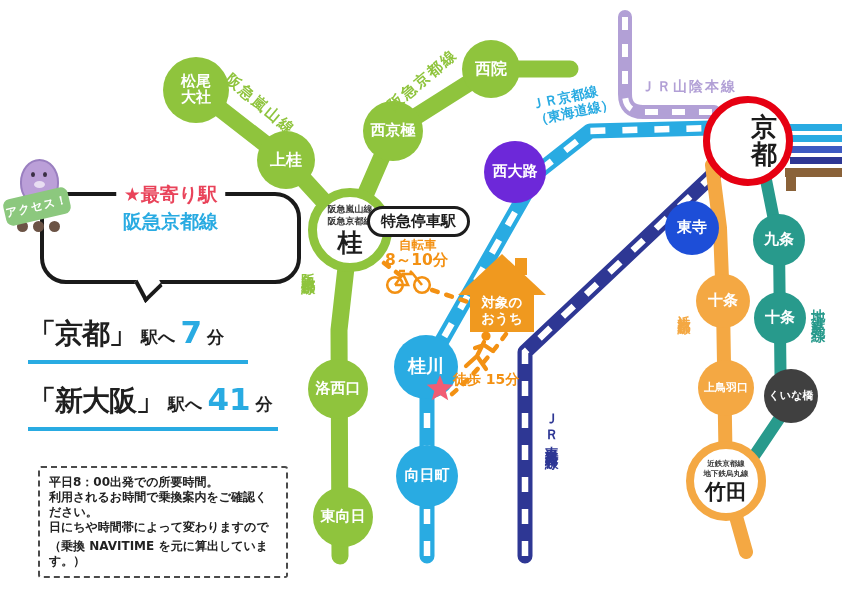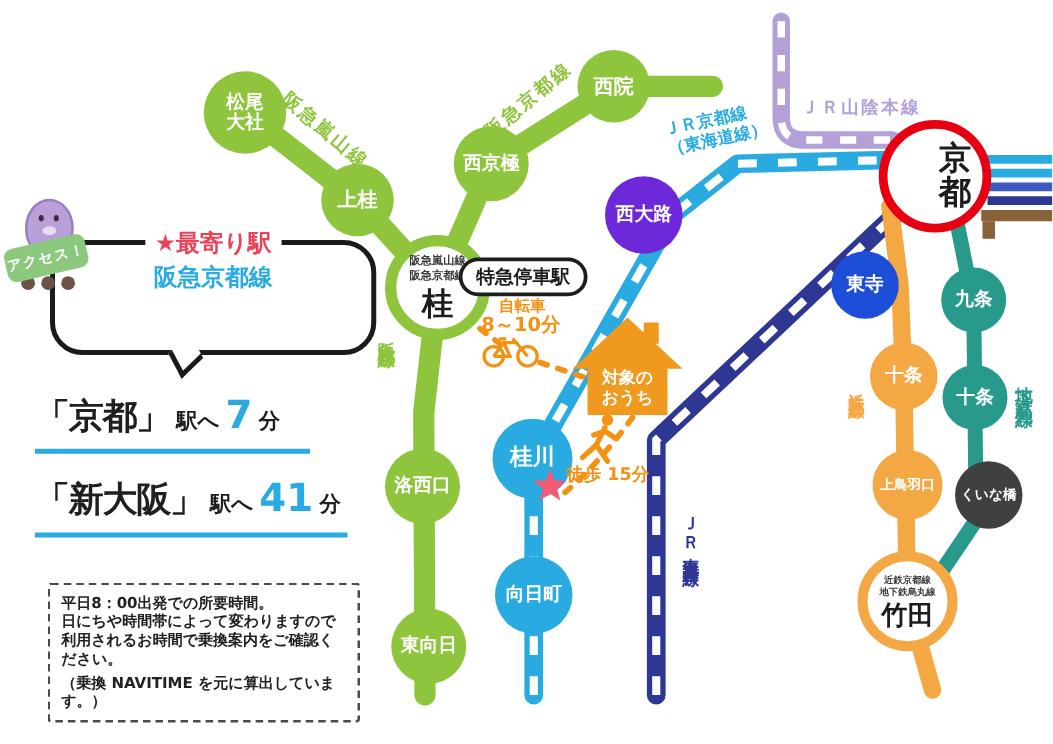--- a/index.html
+++ b/index.html
@@ -305,22 +305,22 @@
   </div>
   <div class="time-row" style="top:381px; width:250px;">
     <span class="t-station">「新大阪」</span>
     <span class="t-particle">駅へ</span>
     <span class="t-min">41</span>
     <span class="t-unit">分</span>
   </div>
 
   <div class="note">
     <div>平日8：00出発での所要時間。</div>
+    <div>利用されるお時間で乗換案内をご確認ください。</div>
     <div>日にちや時間帯によって変わりますので</div>
-    <div>利用されるお時間で乗換案内をご確認ください。</div>
     <div class="last">（乗換 NAVITIME を元に算出しています。）</div>
   </div>
 
   <div class="mascot">
     <div class="creature">
       <div class="eye e1"></div>
       <div class="eye e2"></div>
       <div class="snout"></div>
     </div>
     <div class="wheel w1"></div>

